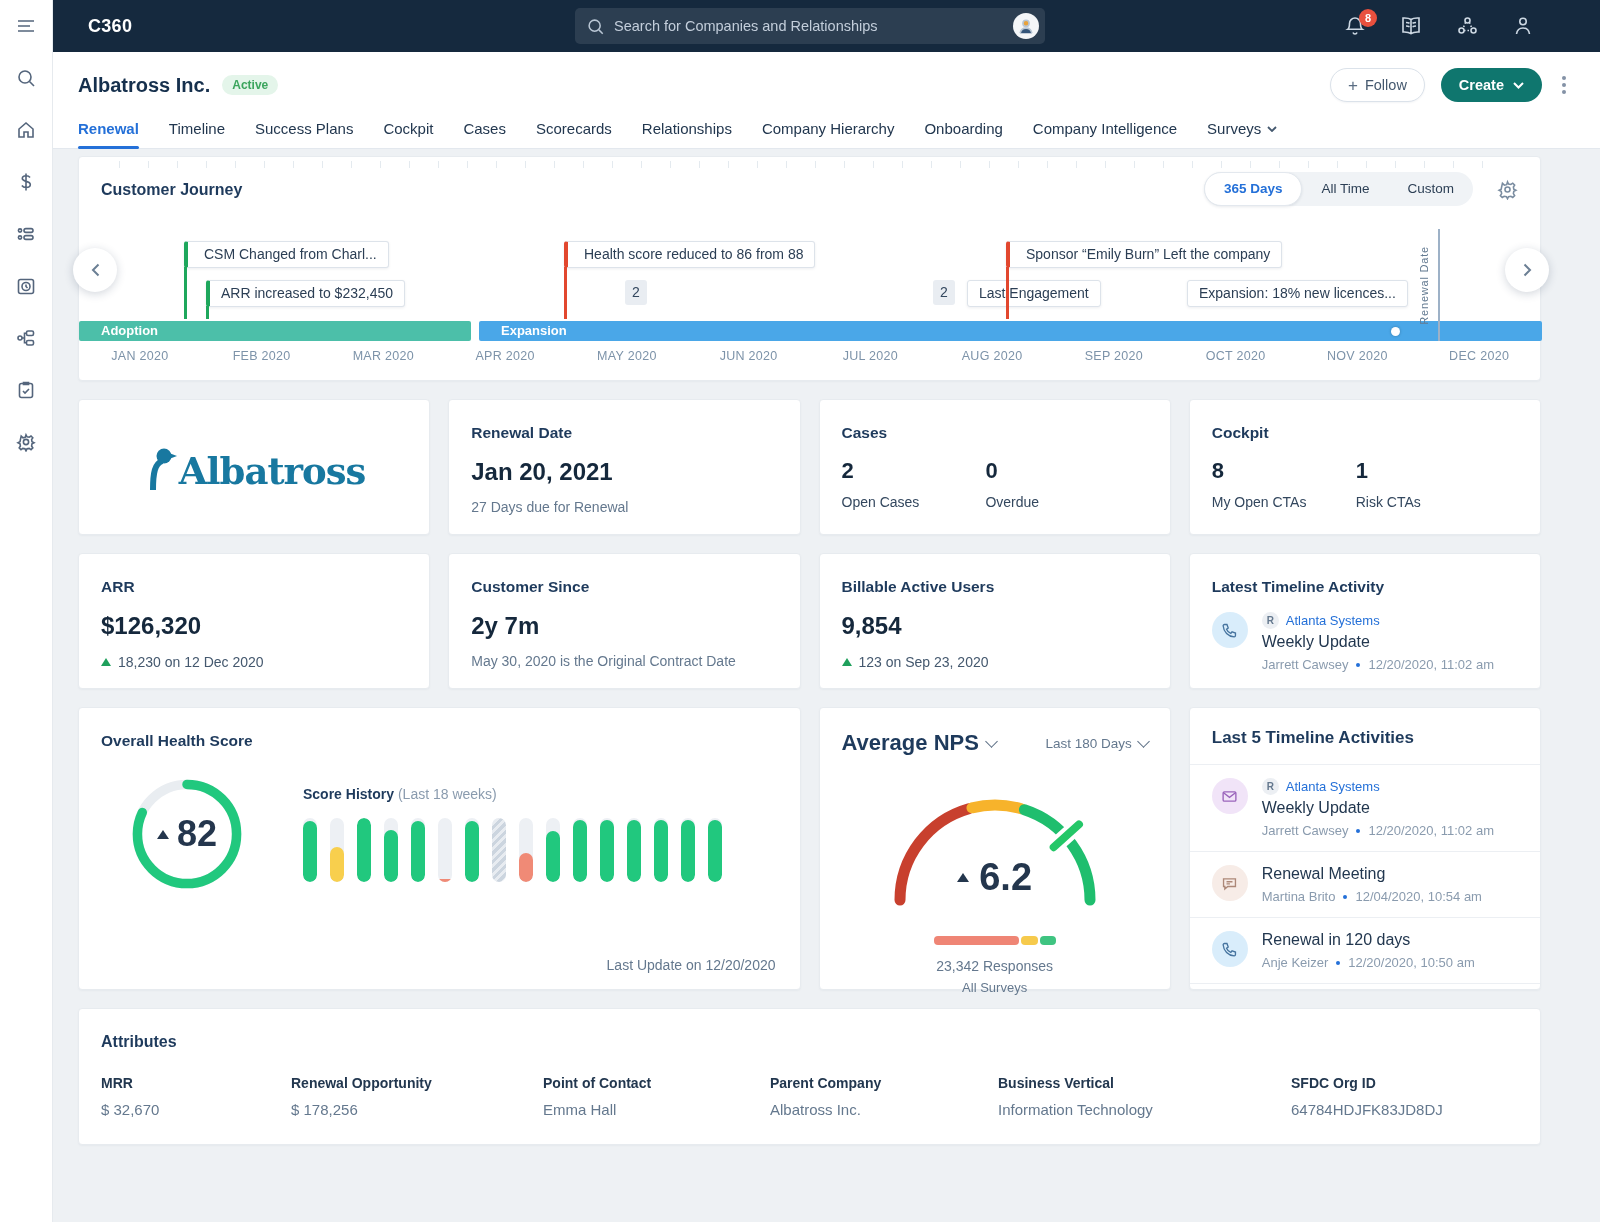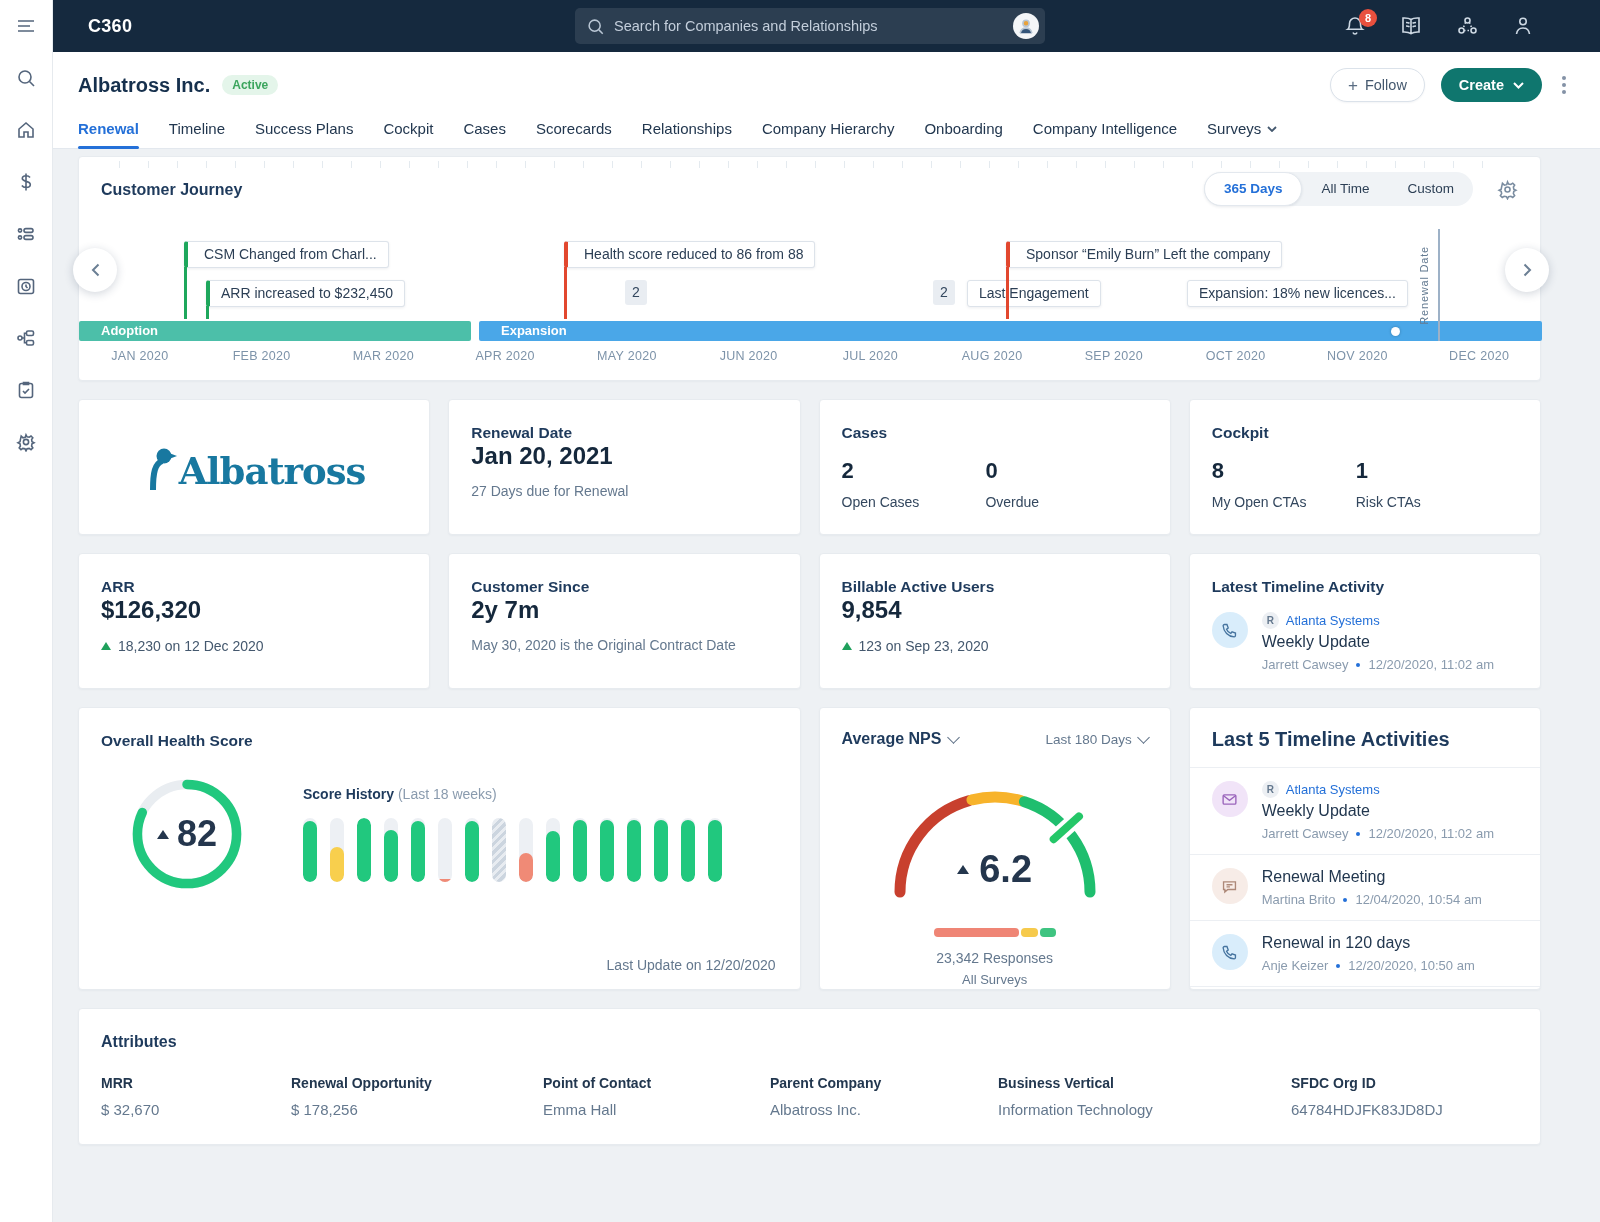--- a/index.html
+++ b/index.html
@@ -72,21 +72,21 @@
   .months{position:absolute;left:0;right:0;top:192px;display:flex;}
   .months span{flex:1;text-align:center;font-size:12.5px;color:#7d93a9;letter-spacing:.3px;}
   .nav-arrow{position:absolute;top:91px;width:44px;height:44px;border-radius:50%;background:#fff;box-shadow:0 2px 10px rgba(30,50,80,.20);display:flex;align-items:center;justify-content:center;cursor:pointer;z-index:4;}
   .nav-arrow svg{stroke:#6b7f94;fill:none;stroke-width:2;}
   .nav-arrow.left{left:-6px;}
   .nav-arrow.right{right:-9px;}
   
   .grid{display:grid;grid-template-columns:repeat(4,1fr);gap:18px;margin-bottom:18px;}
   .kpi{height:136px;padding:24px 22px;position:relative;}
   .kpi-title{font-size:15.5px;font-weight:bold;color:#1e3a5c;}
-  .kpi-big{font-size:24px;font-weight:bold;color:#15283c;}
+  .kpi-big{font-size:24px;font-weight:bold;color:#15283c;margin-top:16px;}
   .kpi-sub{font-size:14px;color:#64788e;margin-top:13px;}
   .kpi-delta{font-size:14px;color:#44586e;margin-top:14px;display:flex;align-items:center;gap:7px;}
   .tri-up{width:0;height:0;border-left:5px solid transparent;border-right:5px solid transparent;border-bottom:8px solid #1fa05c;}
   .kpi-pair{display:flex;margin-top:16px;}
   .kpi-pair .col{width:47%;}
   .pair-val{font-size:22px;font-weight:bold;color:#15283c;}
   .pair-lab{font-size:14px;color:#33475e;margin-top:10px;}
   .logo-card{display:flex;align-items:center;justify-content:center;height:136px;}
   .logo-wrap{display:flex;align-items:flex-end;gap:2px;}
   .logo-text{font-family:"DejaVu Serif","Liberation Serif",serif;font-weight:bold;font-size:37px;color:#1878a0;letter-spacing:-1px;line-height:1;}
@@ -115,33 +115,33 @@
   .sh-sub{font-size:14px;color:#8a9bae;font-weight:normal;}
   .bars{display:flex;gap:13px;align-items:flex-end;margin-top:16px;height:64px;}
   .bar{width:14px;height:64px;background:#edf0f4;border-radius:7px;position:relative;overflow:hidden;}
   .bar .fill{position:absolute;bottom:0;left:0;right:0;border-radius:7px;}
   .fill.green{background:#21c87e;} .fill.yellow{background:#f8cf4d;} .fill.red{background:#f08a76;}
   .fill.hatch{background:repeating-linear-gradient(135deg,#ccd5df 0 3px,#e8ecf1 3px 6px);}
   .health-footer{position:absolute;right:24px;bottom:16px;font-size:14px;color:#64788e;}
   
   .nps-card{padding:22px;position:relative;display:flex;flex-direction:column;}
   .nps-head{display:flex;align-items:center;justify-content:space-between;}
-  .nps-title{font-size:16px;font-weight:bold;color:#1e3a5c;display:flex;align-items:center;gap:8px;cursor:pointer;}
+  .nps-title{font-size:22px;font-weight:bold;color:#1e3a5c;display:flex;align-items:center;gap:8px;cursor:pointer;}
   .nps-range{font-size:13.5px;color:#64788e;display:flex;align-items:center;gap:7px;cursor:pointer;}
   .chev{width:8px;height:8px;border-right:1.8px solid #5a6d83;border-bottom:1.8px solid #5a6d83;transform:rotate(45deg);margin-top:-4px;}
   .gauge-wrap{position:relative;width:260px;height:150px;margin:14px auto 0;}
   .gauge-center{position:absolute;left:0;right:0;top:86px;display:flex;align-items:center;justify-content:center;gap:10px;}
   .gauge-val{font-size:38px;font-weight:bold;color:#24364d;}
   .nps-bar{display:flex;width:122px;height:9px;margin:16px auto 0;gap:2px;}
   .nps-bar i{height:9px;border-radius:4px;display:block;}
   .nps-resp{text-align:center;font-size:14px;color:#64788e;margin-top:13px;}
   .nps-scope{text-align:center;font-size:13px;color:#64788e;margin-top:6px;}
   
   .acts-card{padding:0;display:flex;flex-direction:column;overflow:hidden;}
-  .acts-title{font-size:20px;font-weight:bold;color:#1e3a5c;padding:20px 22px 16px;border-bottom:1px solid #eceff3;}
+  .acts-title{font-size:17px;font-weight:bold;color:#1e3a5c;padding:20px 22px 16px;border-bottom:1px solid #eceff3;}
   .acts-list .act-row{padding:13px 22px;border-bottom:1px solid #eceff3;}
   .acts-list .act-title{margin-top:0;}
   
   .attr-card{height:137px;padding:24px 22px;margin-bottom:20px;}
   .attr-title{font-size:16px;font-weight:bold;color:#1e3a5c;}
   .attr-row{display:flex;margin-top:24px;}
   .attr-col .lab{font-size:14px;font-weight:bold;color:#22374f;}
   .attr-col .val{font-size:15px;color:#64788e;margin-top:10px;}
 </style>
 </head>

